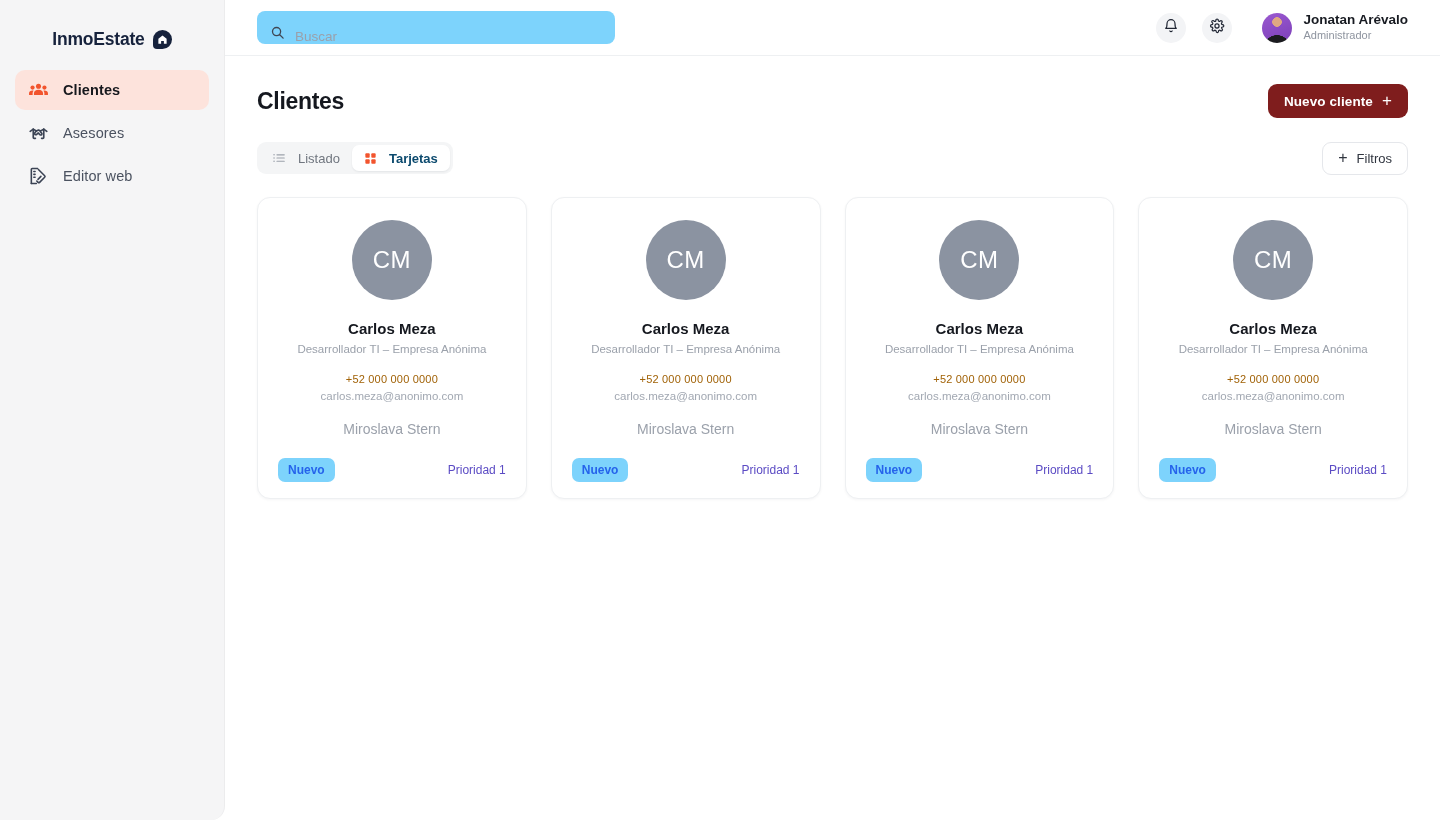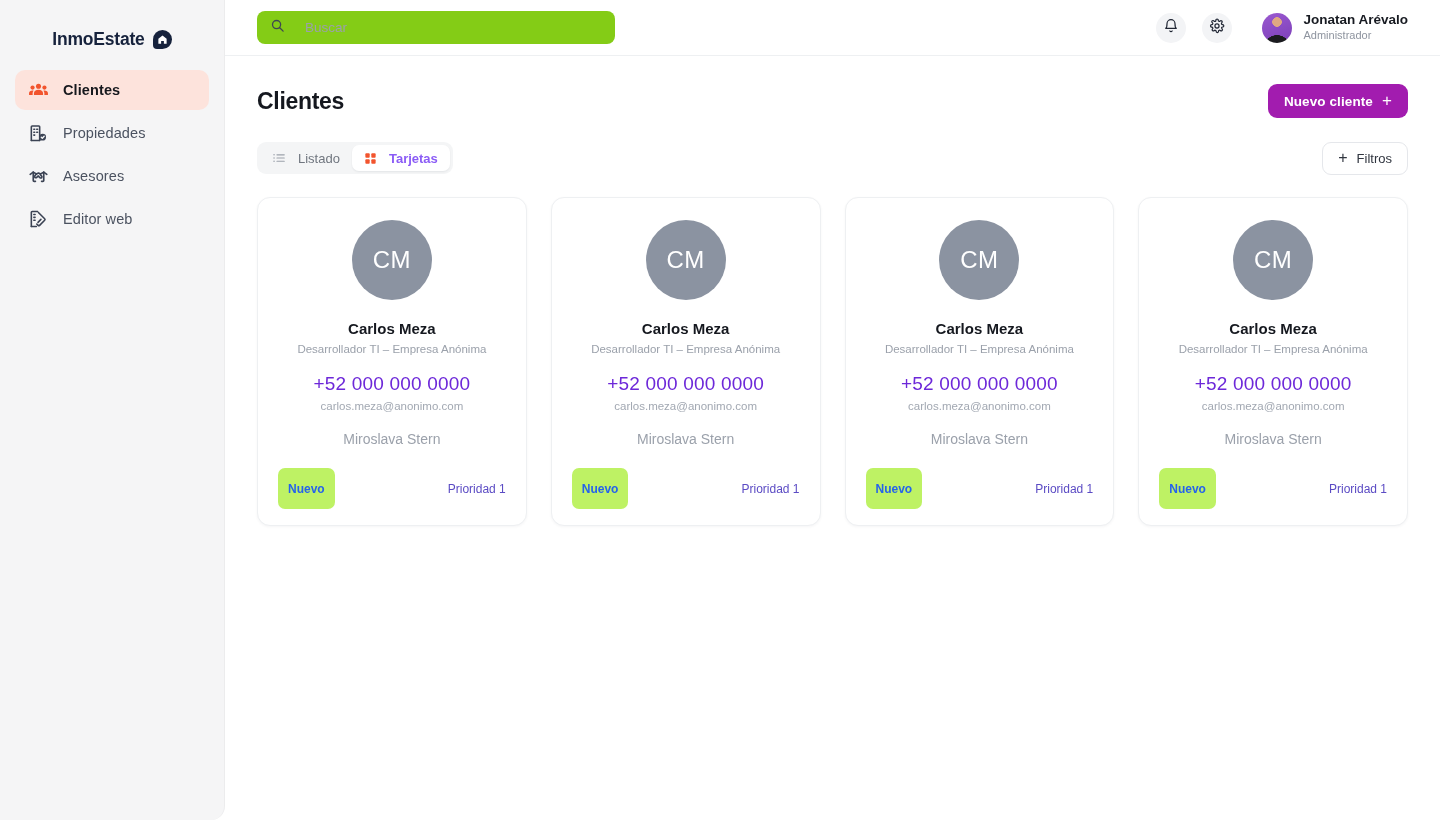--- a/index.html
+++ b/index.html
@@ -117,25 +117,25 @@
     flex: 0 0 56px;
     border-bottom: 1px solid #eef0f2;
     display: flex;
     align-items: center;
     padding: 0 32px 0 32px;
     gap: 16px;
   }
   .search {
     width: 358px;
     height: 33px;
-    background: #84cc16;
+    background: #7dd3fc;
     border-radius: 8px;
     display: flex;
-    align-items: center;
-    gap: 20px;
+    align-items: flex-end;
+    gap: 10px;
     padding: 0 13px;
   }
   .search svg { color: #3f4653; flex: 0 0 auto; }
   .search input {
     border: 0;
     outline: 0;
     background: transparent;
     font-family: "Liberation Sans", sans-serif;
     font-size: 13.5px;
     color: #2c3240;
@@ -198,21 +198,21 @@
     font-weight: 700;
     color: #15181f;
     letter-spacing: -0.3px;
   }
   .btn-primary {
     display: inline-flex;
     align-items: center;
     gap: 9px;
     height: 34px;
     padding: 0 16px;
-    background: #a21caf;
+    background: #7f1d1d;
     color: #ffffff;
     border: 0;
     border-radius: 9px;
     font-family: "Liberation Sans", sans-serif;
     font-size: 13.5px;
     font-weight: 700;
     cursor: pointer;
     letter-spacing: 0.1px;
   }
   .btn-primary .plus { font-size: 17px; font-weight: 400; line-height: 1; margin-top: -1px; }
@@ -241,21 +241,21 @@
     padding: 0 12px;
     border-radius: 7px;
     font-size: 13px;
     color: #70767f;
     cursor: pointer;
     user-select: none;
   }
   .seg .seg-icon { display: flex; align-items: center; color: #9ba1aa; }
   .seg.active {
     background: #ffffff;
-    color: #8b5cf6;
+    color: #0c4a6e;
     font-weight: 700;
     box-shadow: 0 1px 2px rgba(16,24,40,.07);
   }
   .seg.active .seg-icon { color: #f2542d; }
 
   .btn-ghost {
     display: inline-flex;
     align-items: center;
     gap: 9px;
     height: 33px;
@@ -308,22 +308,22 @@
     text-align: center;
   }
   .card-role {
     margin-top: 6px;
     font-size: 11.5px;
     color: #9ba1ab;
     text-align: center;
   }
   .card-phone {
     margin-top: 18px;
-    font-size: 19px;
-    color: #6d28d9;
+    font-size: 11px;
+    color: #a16207;
     text-align: right;
     letter-spacing: 0.2px;
   }
   .card-email {
     margin-top: 5px;
     font-size: 11.5px;
     color: #a2a8b2;
     text-align: center;
   }
   .card-agent {
@@ -335,24 +335,24 @@
   .card-footer {
     margin-top: 21px;
     width: 100%;
     display: flex;
     align-items: center;
     justify-content: space-between;
   }
   .badge {
     display: inline-flex;
     align-items: center;
-    height: 41px;
+    height: 24px;
     padding: 0 10px;
     border-radius: 7px;
-    background: #bef264;
+    background: #7dd3fc;
     color: #2563eb;
     font-size: 12px;
     font-weight: 700;
   }
   .priority {
     font-size: 12px;
     color: #5b4bc4;
   }
 </style>
 </head>
@@ -381,32 +381,20 @@
             <circle cx="5.2" cy="8.6" r="2.4"></circle>
             <circle cx="18.8" cy="8.6" r="2.4"></circle>
             <path d="M12 11.2c-3 0-5.2 1.7-5.2 3.9V17h10.4v-1.9c0-2.2-2.2-3.9-5.2-3.9z"></path>
             <path d="M5.2 12.1c-2.3 0-4 1.3-4 2.9V17h4.1v-1.9c0-1.1.4-2.1 1.1-2.8-.4-.1-.8-.2-1.2-.2z"></path>
             <path d="M18.8 12.1c-.4 0-.8.1-1.2.2.7.7 1.1 1.7 1.1 2.8V17h4.1v-2c0-1.6-1.7-2.9-4-2.9z"></path>
           </svg>
         </span>
         <span class="nav-label">Clientes</span>
       </div>
 
-      <div class="nav-item">
-        <span class="nav-icon">
-          <svg width="20" height="20" viewBox="0 0 24 24" fill="none" stroke="currentColor" stroke-width="1.9" stroke-linecap="round" stroke-linejoin="round">
-            <path d="M4 21V4.5a1 1 0 0 1 1-1h8a1 1 0 0 1 1 1V21"></path>
-            <path d="M4 21h10"></path>
-            <path d="M7 7.5h1M10.5 7.5h1M7 11h1M10.5 11h1M7 14.5h1"></path>
-            <circle cx="17.6" cy="17" r="4" fill="currentColor" stroke="none"></circle>
-            <path d="M16 17l1.2 1.2 2.2-2.3" stroke="#f5f5f6" stroke-width="1.7"></path>
-          </svg>
-        </span>
-        <span class="nav-label">Propiedades</span>
-      </div>
 
       <div class="nav-item">
         <span class="nav-icon">
           <svg width="21" height="21" viewBox="0 0 24 24" fill="none" stroke="currentColor" stroke-width="1.9" stroke-linecap="round" stroke-linejoin="round">
             <path d="M2.5 9.5 6 7l3.6 2.2 2.4-1.2 2.4 1.2L18 7l3.5 2.5"></path>
             <path d="M6 7v9.5c0 .6.5 1 1.1 1h1.4"></path>
             <path d="M18 7v9.5c0 .6-.5 1-1.1 1h-1.4"></path>
             <path d="M9.6 9.2 7.9 11c-.6.6-.5 1.6.2 2.1.6.4 1.4.3 1.9-.2l1.5-1.5 2.1 2c.6.5 1.5.5 2-.1.5-.6.4-1.5-.2-2l-1.4-1.3"></path>
           </svg>
         </span>

